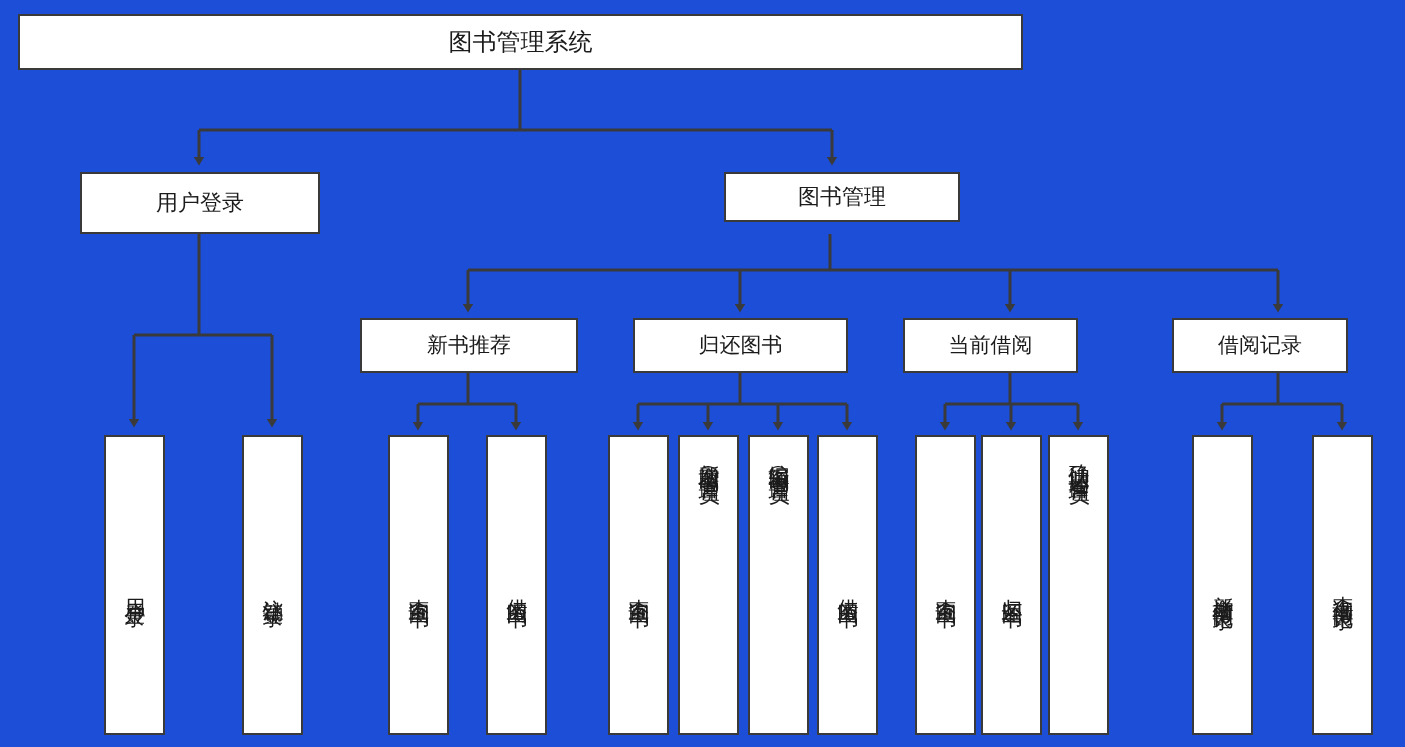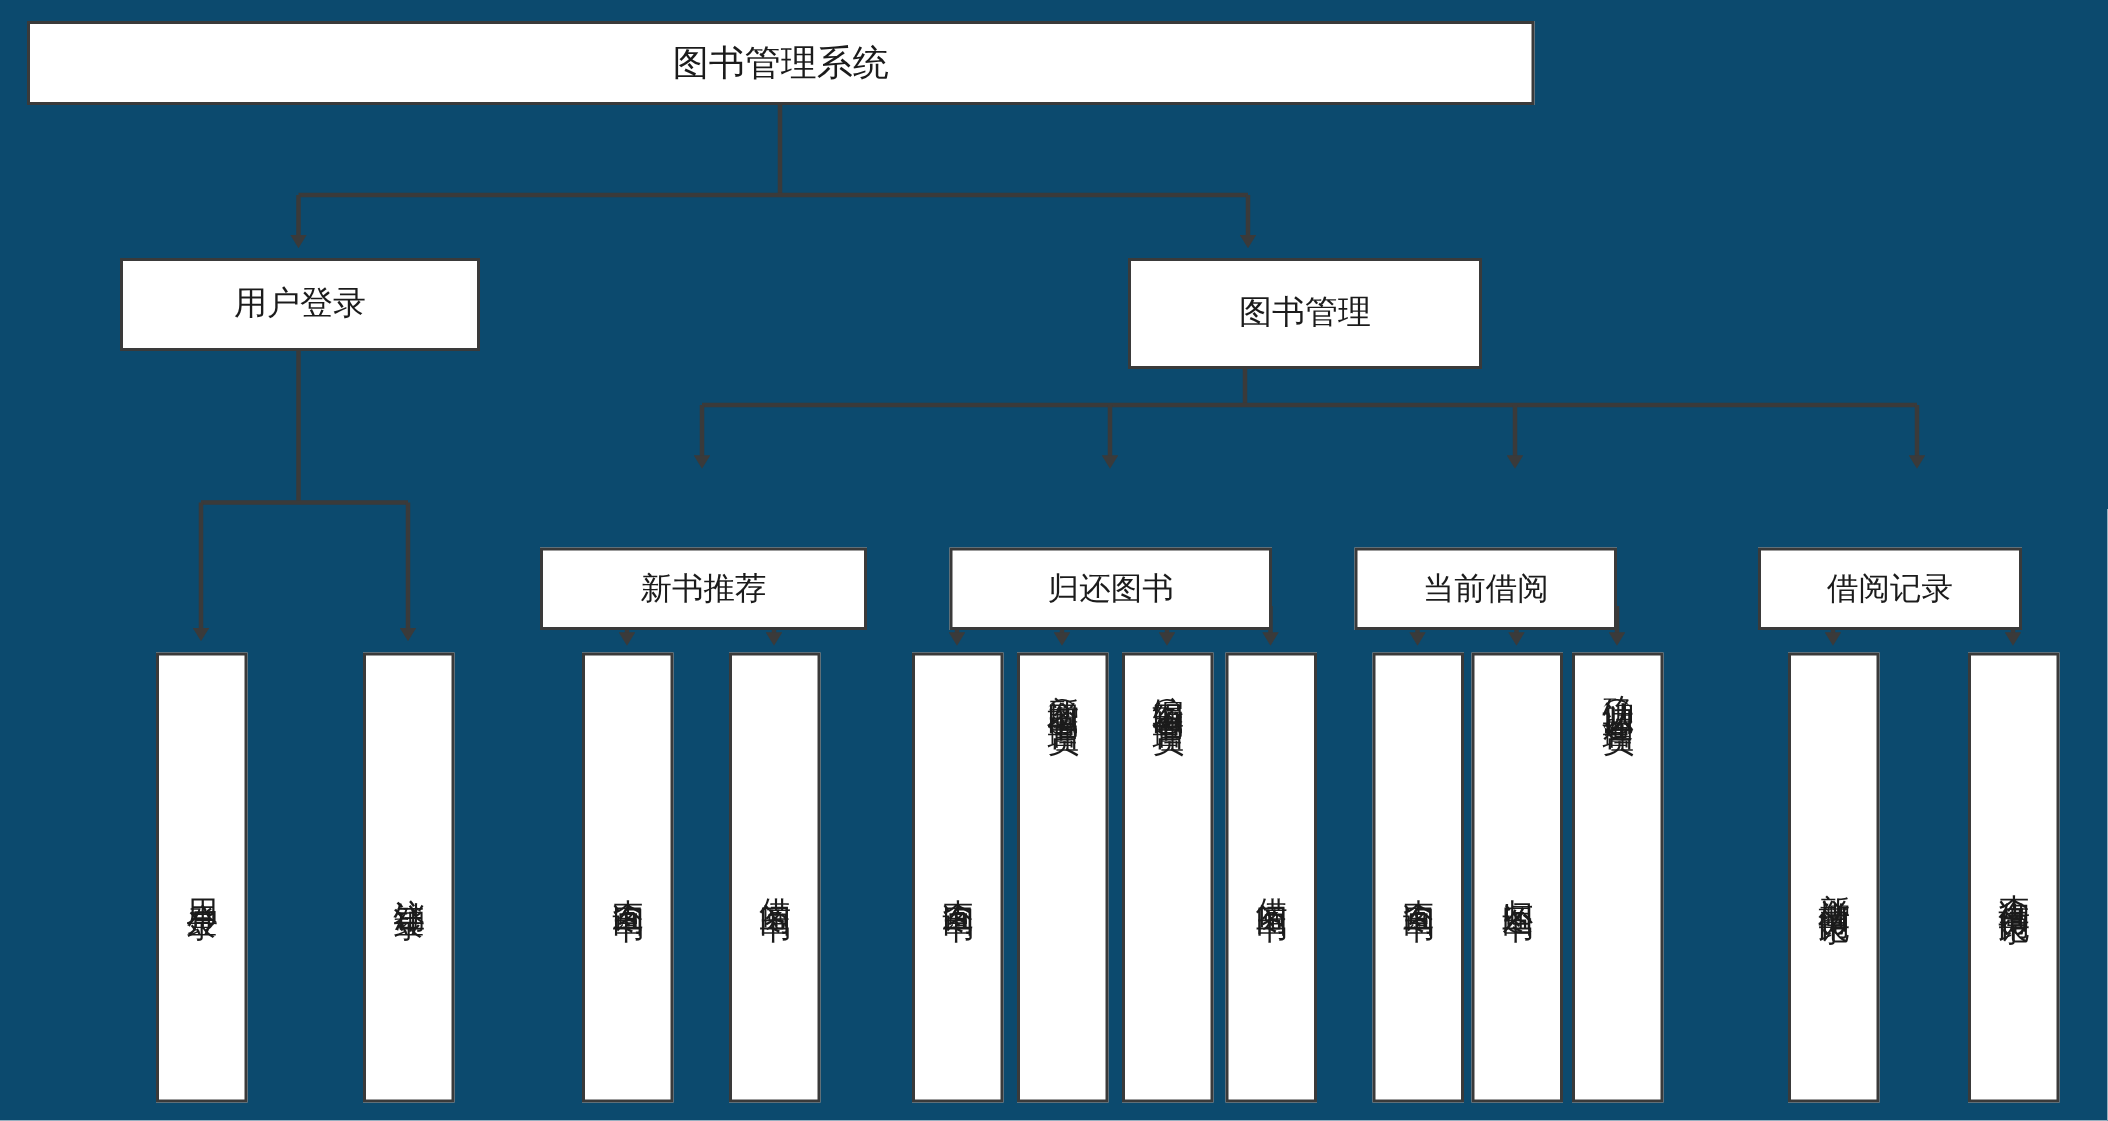--- a/index.html
+++ b/index.html
@@ -8,21 +8,21 @@
     padding: 0;
     background: #ffffff;
   }
   body {
     font-family: "DejaVu Sans", "Liberation Sans", sans-serif;
   }
   #diagram-root {
     position: relative;
     width: 1405px;
     height: 747px;
-    background: #0c4a6e;
+    background: #1d4ed8;
     overflow: hidden;
     text-decoration: underline;
   }
   #edge-layer {
     position: absolute;
     left: 0;
     top: 0;
     width: 1405px;
     height: 747px;
     pointer-events: none;
@@ -39,21 +39,20 @@
     line-height: 1.18;
   }
   .node.level-0 {
     font-size: 24px;
   }
   .node.level-1 {
     font-size: 22px;
   }
   .node.level-2 {
     font-size: 21px;
-    margin-top: 47px;
   }
   .node.leaf {
     font-size: 21px;
     align-items: flex-start;
     justify-content: center;
     padding-top: 6px;
   }
   .vtext {
     writing-mode: vertical-rl;
     text-orientation: upright;
@@ -141,21 +140,21 @@
     </g>
   </svg>
 
   <div class="node level-0" style="left:18px; top:14px; width:1005px; height:56px;">
     <span>图书管理系统</span>
   </div>
 
   <div class="node level-1" style="left:80px; top:172px; width:240px; height:62px;">
     <span>用户登录</span>
   </div>
-  <div class="node level-1" style="left:752px; top:172px; width:236px; height:74px;">
+  <div class="node level-1" style="left:724px; top:172px; width:236px; height:50px;">
     <span>图书管理</span>
   </div>
 
   <div class="node level-2" style="left:360px; top:318px; width:218px; height:55px;">
     <span>新书推荐</span>
   </div>
   <div class="node level-2" style="left:633px; top:318px; width:215px; height:55px;">
     <span>归还图书</span>
   </div>
   <div class="node level-2" style="left:903px; top:318px; width:175px; height:55px;">

